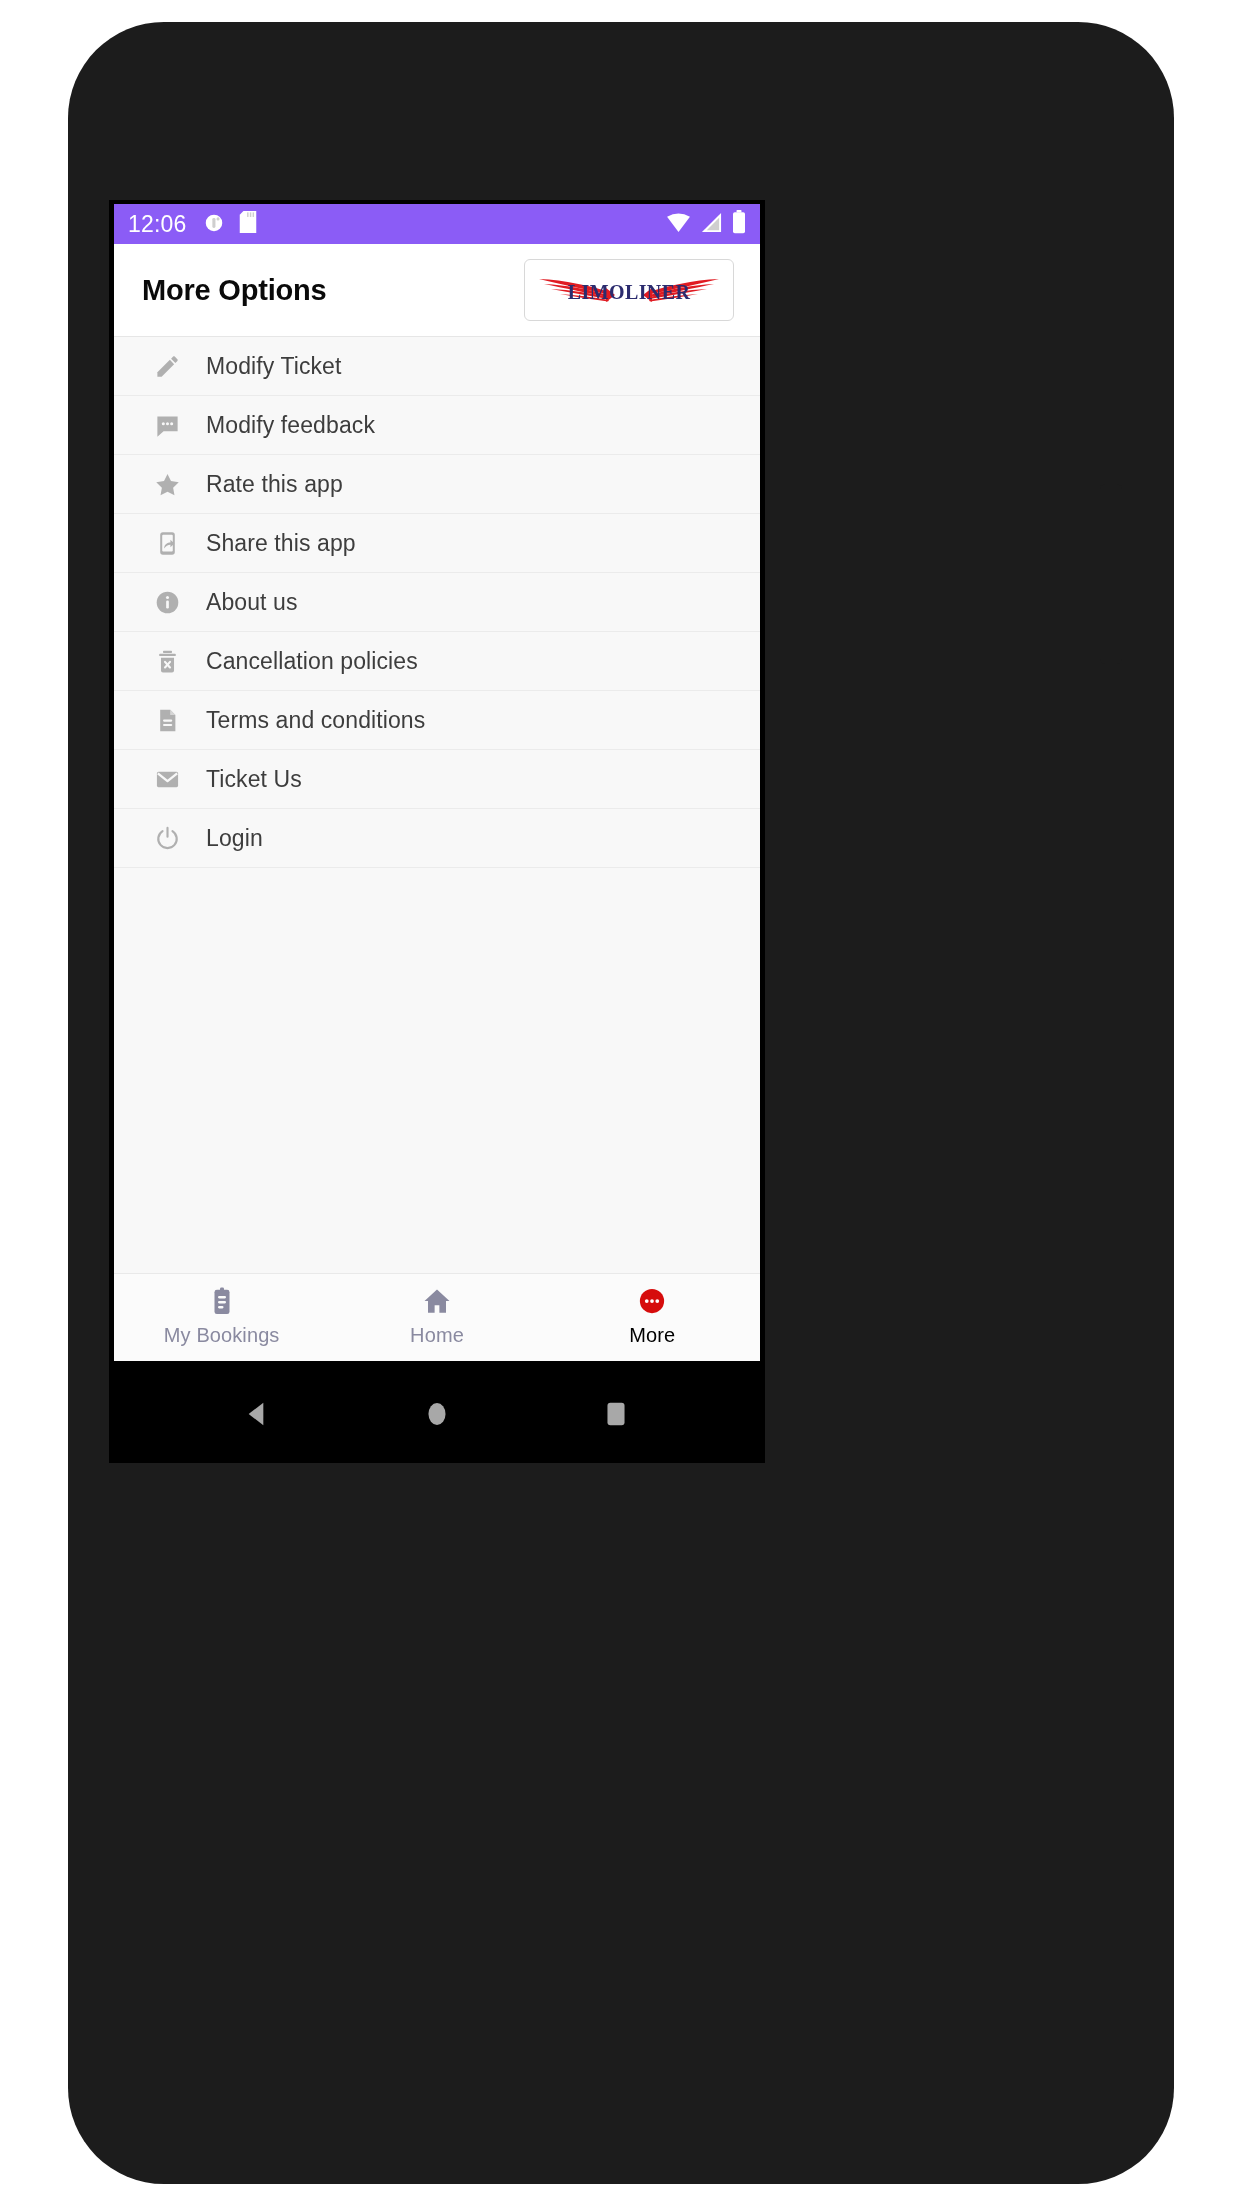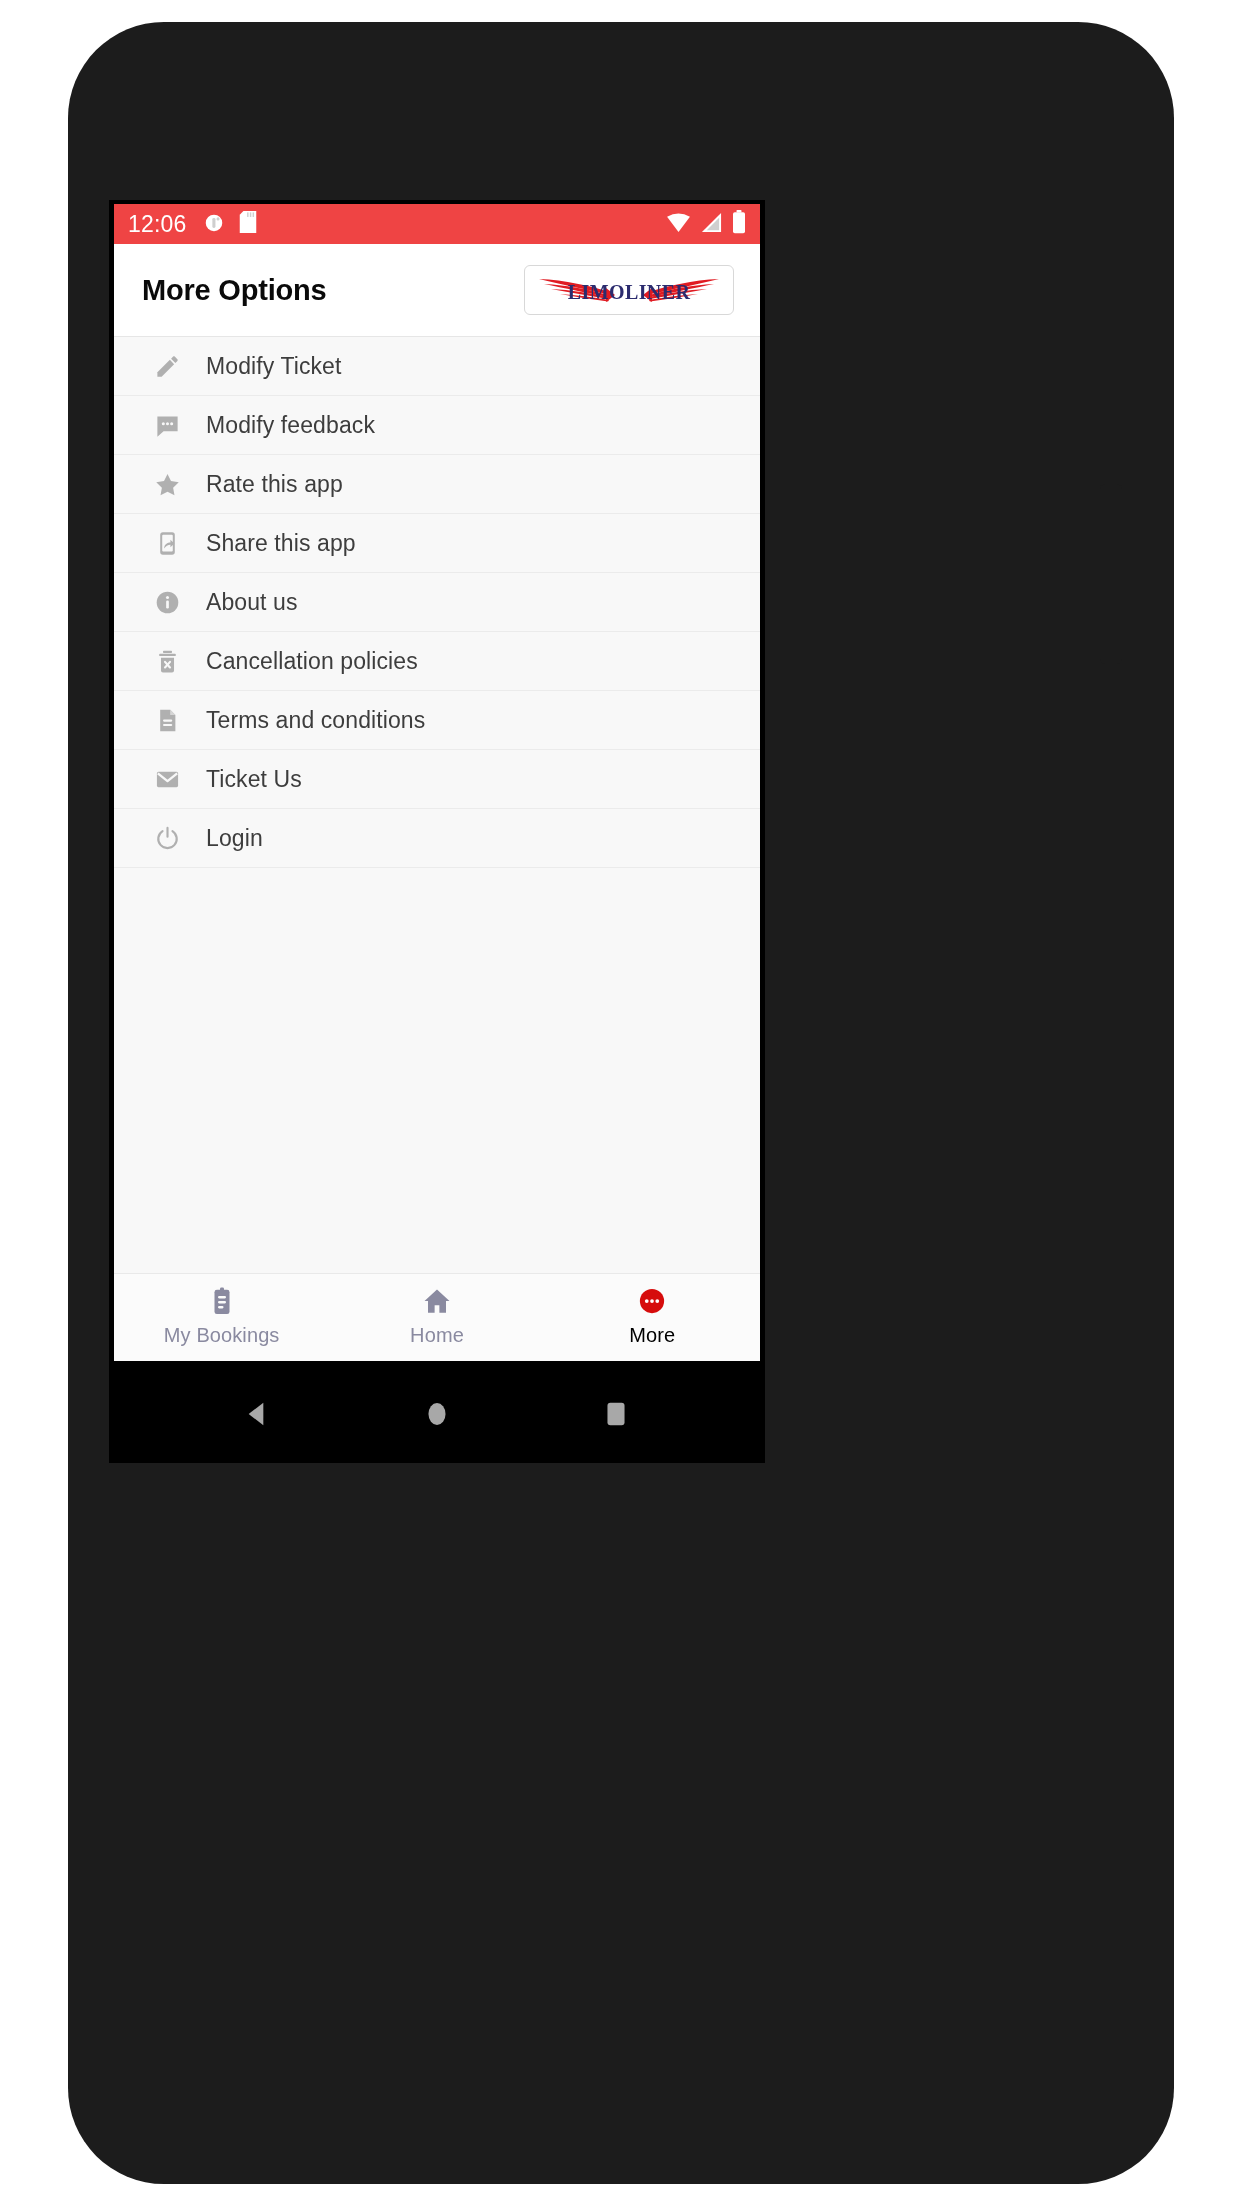--- a/index.html
+++ b/index.html
@@ -56,21 +56,21 @@
     height: 1157px;
     background: #fafafa;
     overflow: hidden;
     display: flex;
     flex-direction: column;
   }
 
   
   #status-bar {
     height: 40px;
-    background: #ef4444;
+    background: #8b5cf6;
     display: flex;
     align-items: center;
     padding: 0 14px;
     flex: none;
     box-sizing: border-box;
   }
   #status-time {
     color: #ffffff;
     font-size: 23px;
     letter-spacing: 0.2px;
@@ -102,21 +102,21 @@
   }
   #page-title {
     font-size: 29px;
     font-weight: bold;
     color: #0a0a0a;
     letter-spacing: -0.2px;
   }
   #brand-logo {
     margin-left: auto;
     width: 210px;
-    height: 50px;
+    height: 62px;
     background: #ffffff;
     border: 1px solid #d8d8d8;
     border-radius: 6px;
     display: flex;
     align-items: center;
     justify-content: center;
     box-sizing: border-box;
   }
   #brand-logo svg { display: block; }
 

